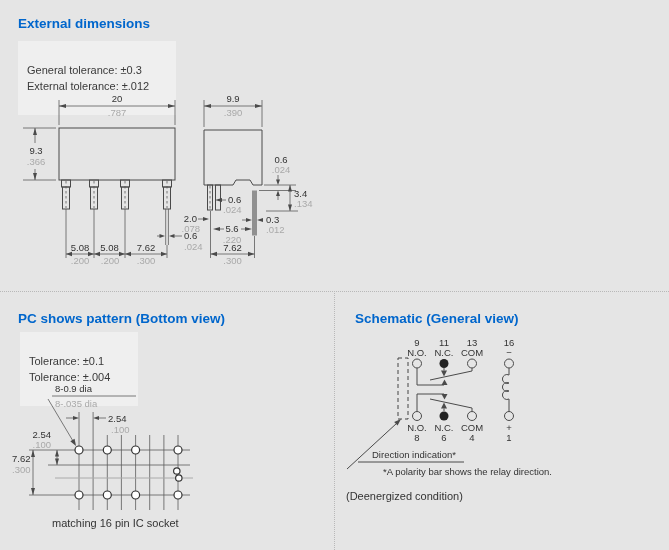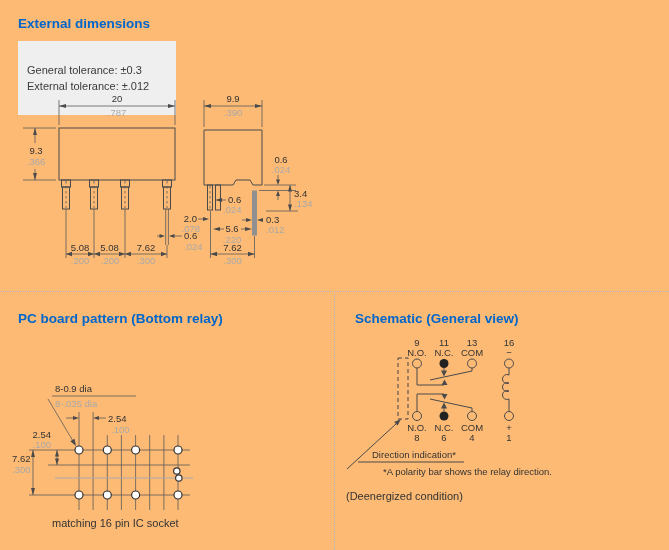--- a/index.html
+++ b/index.html
@@ -1,16 +1,16 @@
 <!DOCTYPE html>
 <html><head>
 <meta charset="utf-8">
 <style>
   html,body{margin:0;padding:0;background:#fff;}
-  #stage{position:relative;width:669px;height:550px;background:#fdba74;overflow:hidden;
+  #stage{position:relative;width:669px;height:550px;background:#e5e5e5;overflow:hidden;
          font-family:"Liberation Sans",sans-serif;}
   .title{position:absolute;color:#0066cc;font-weight:bold;font-size:13.5px;white-space:nowrap;}
   .tolbox{position:absolute;background:#efefef;color:#3a3a3a;font-size:11px;line-height:16px;
           padding:21px 9px;white-space:nowrap;}
   .hdiv{position:absolute;left:0;top:291px;width:669px;border-top:1px dotted #b8b8b8;}
   .vdiv{position:absolute;left:334px;top:291px;height:259px;border-left:1px dotted #b8b8b8;}
   svg{position:absolute;}
   svg text{font-family:"Liberation Sans",sans-serif;font-size:9.5px;fill:#333;}
   svg text.g{fill:#a9a9a9;}
   svg text.big{font-size:11px;}
@@ -28,21 +28,25 @@
 
   <div class="title" style="left:18px;top:16px;">External dimensions</div>
   <div class="tolbox" style="left:18px;top:41px;width:140px;">
     <div>General tolerance: ±0.3</div>
     <div>External tolerance: ±.012</div>
   </div>
 
   <div class="hdiv"></div>
   <div class="vdiv"></div>
 
-  <div class="title" style="left:18px;top:311px;">PC board pattern (Bottom relay)</div>
+  <div class="title" style="left:18px;top:311px;">PC shows pattern (Bottom view)</div>
+  <div class="tolbox" style="left:20px;top:332px;width:100px;">
+    <div>Tolerance: ±0.1</div>
+    <div>Tolerance: ±.004</div>
+  </div>
 
   <div class="title" style="left:355px;top:311px;">Schematic (General view)</div>
 
   <svg style="left:0;top:85px;" width="334" height="205" viewBox="0 0 334 205">
 
     <g>
       <rect class="ln" x="59" y="43" width="116" height="52"></rect>
 
       <g>
         <rect class="ln" x="61.5" y="95" width="9" height="7"></rect>

